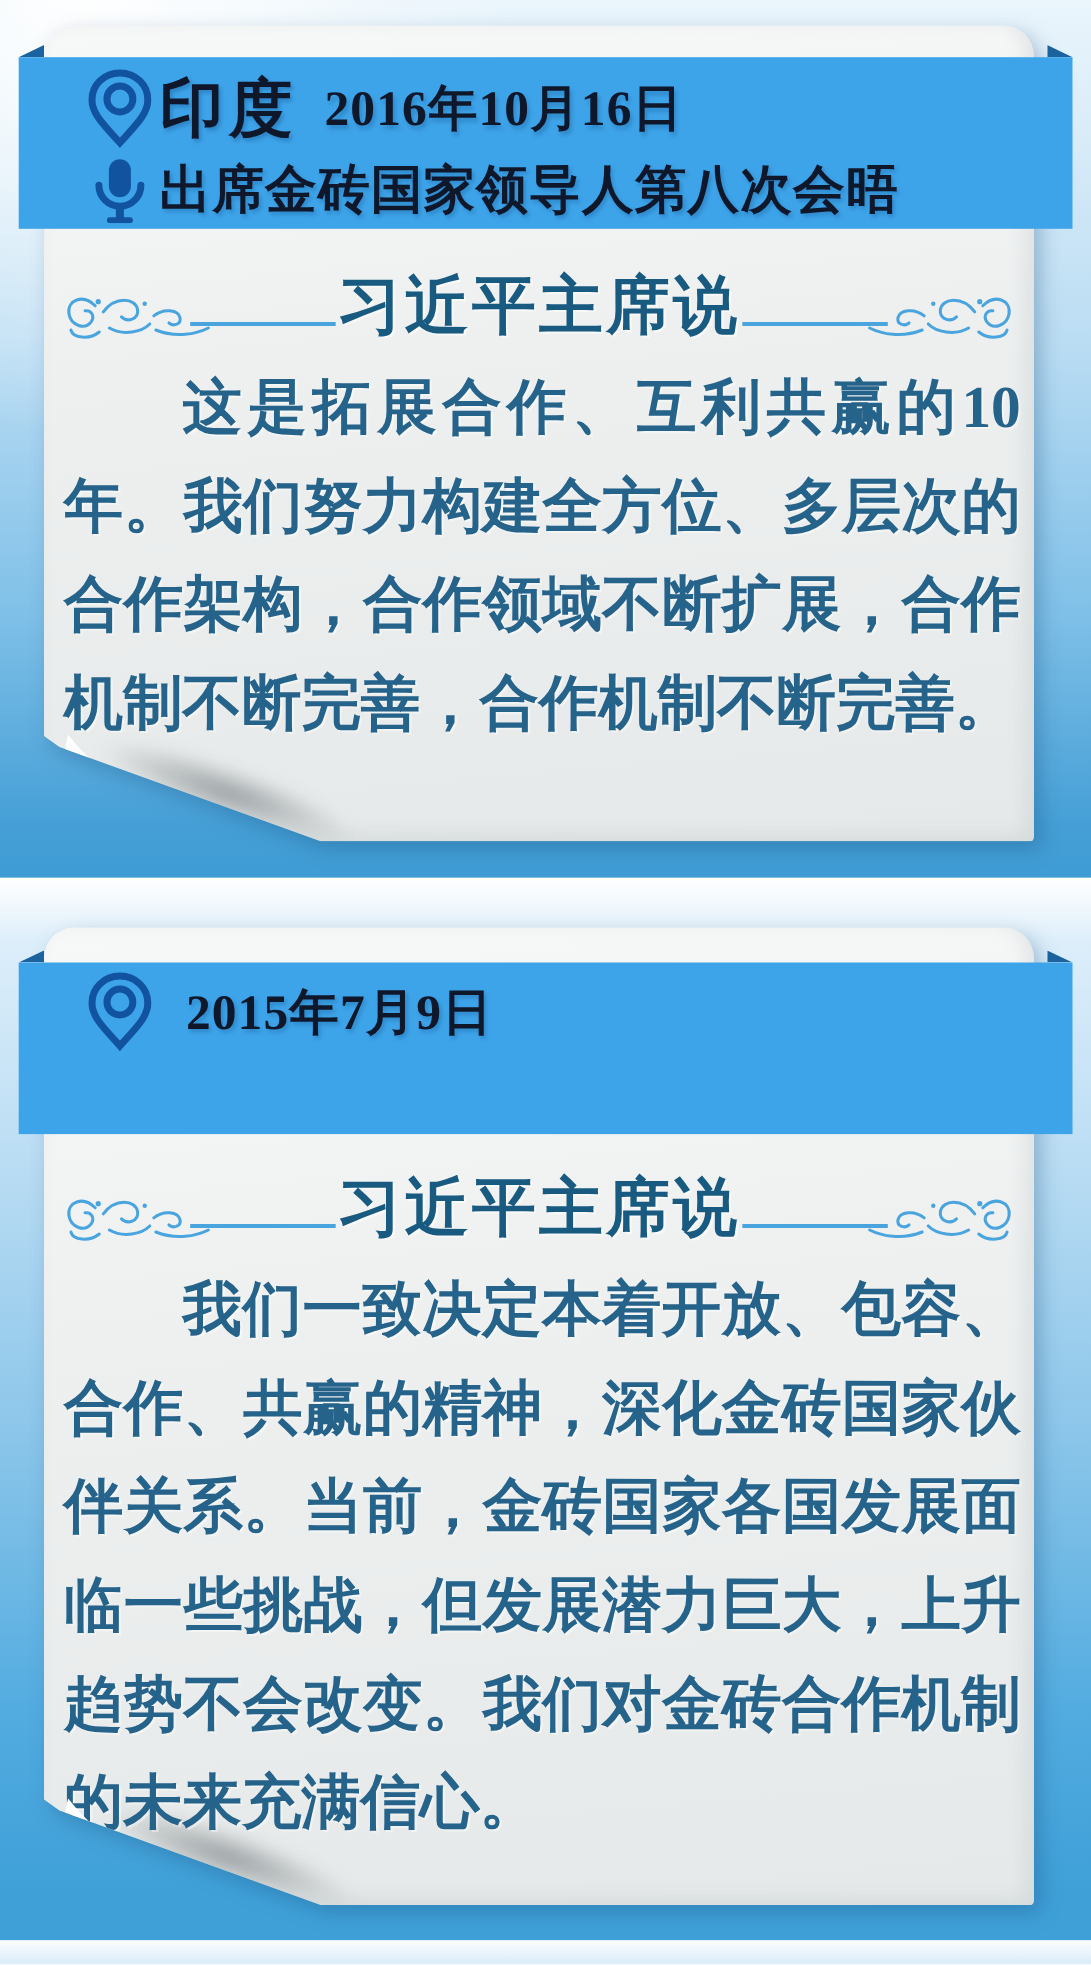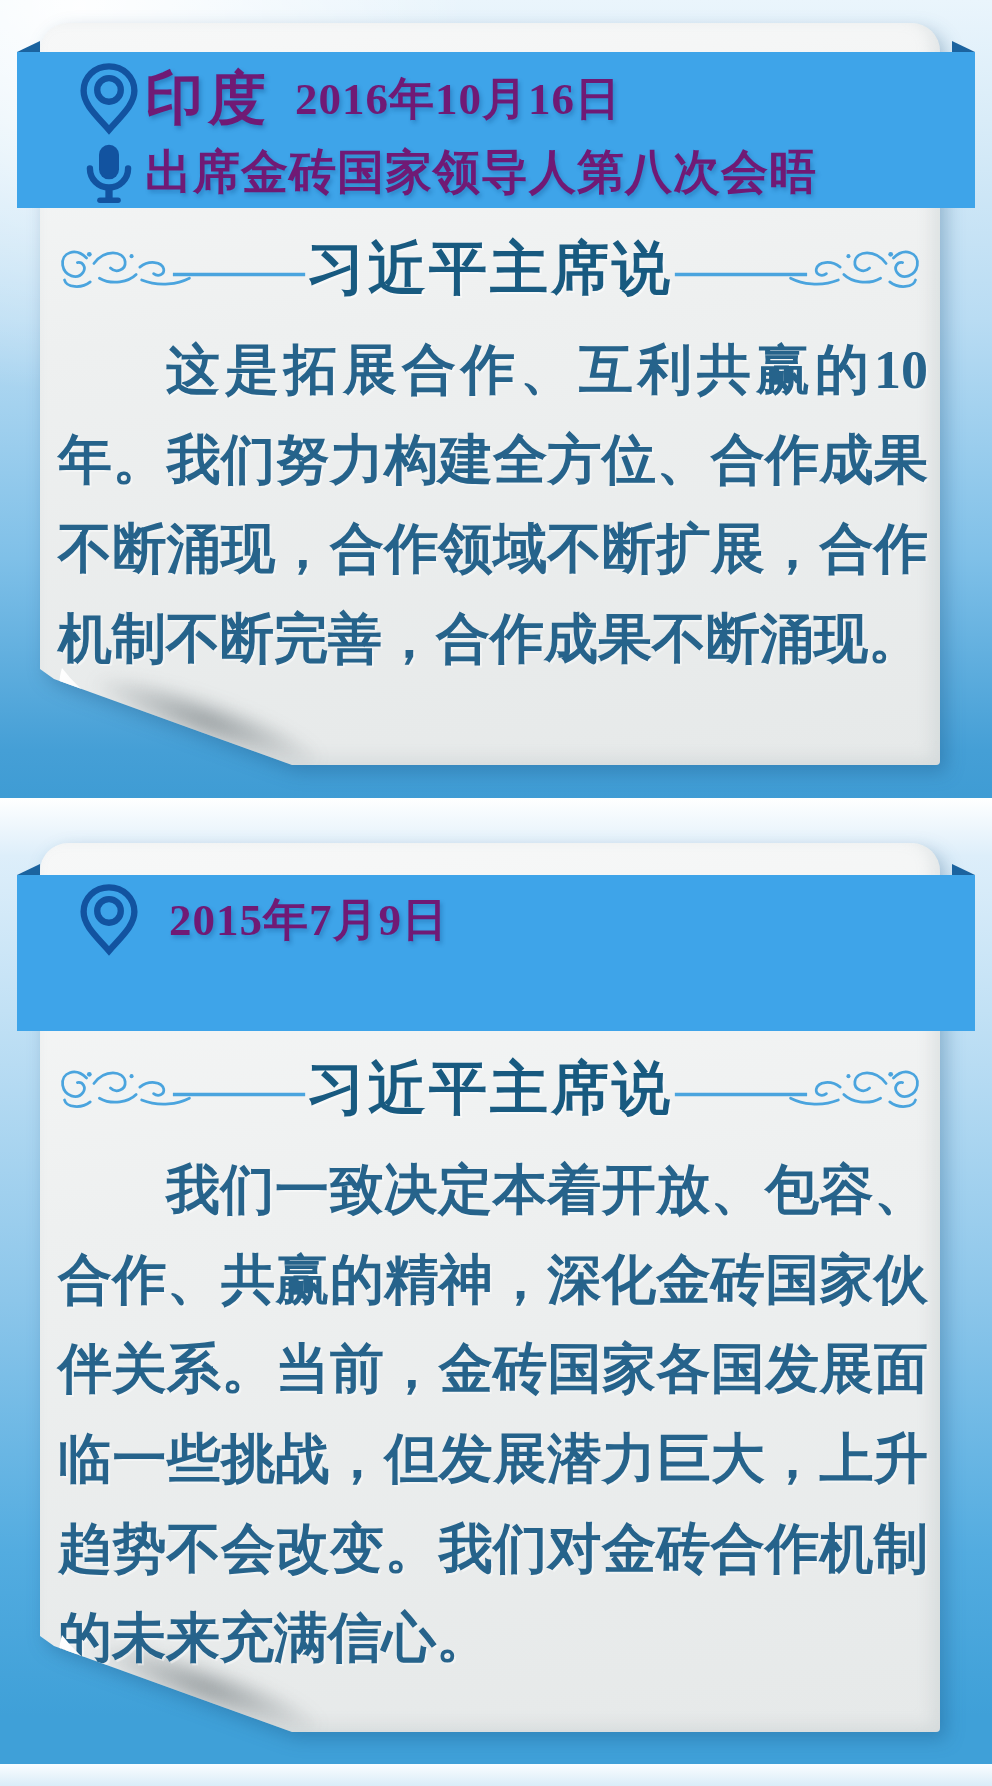--- a/index.html
+++ b/index.html
@@ -40,36 +40,36 @@
     position:absolute;left:42px;bottom:20px;width:250px;height:48px;
     background:radial-gradient(ellipse,rgba(85,95,100,.55) 0%,rgba(85,95,100,0) 70%);
     transform:rotate(19deg);filter:blur(7px);
   }
   .curl{position:absolute;left:6px;bottom:-1px;width:232px;height:102px;}
   
   .banner{
     position:absolute;left:17px;width:958px;height:156px;
     background:#3ea4e9;
     display:flex;flex-direction:column;justify-content:space-between;
-    padding:8px 20px 4px 56px;box-sizing:border-box;color:#701a75;
+    padding:8px 20px 4px 56px;box-sizing:border-box;color:#0f172a;
   }
   .banner-1{top:52px;}
   .banner-2{top:875px;}
   .fold{position:absolute;width:23px;height:11px;top:-11px;background:#1b639f;}
   .fold-left{left:0;clip-path:polygon(0 100%,100% 0,100% 100%);}
   .fold-right{right:0;clip-path:polygon(0 0,100% 100%,0 100%);}
   .banner-row{display:flex;align-items:center;}
   .icon-col{width:72px;flex:0 0 72px;display:flex;justify-content:center;}
   .loc{font-size:58px;font-weight:700;letter-spacing:5px;text-shadow:2px 3px 4px rgba(10,70,130,.35);}
   .date{font-size:45px;font-weight:700;margin-left:24px;letter-spacing:1px;text-shadow:2px 3px 4px rgba(10,70,130,.3);}
   .event{font-size:47px;font-weight:700;letter-spacing:1px;text-shadow:2px 3px 4px rgba(10,70,130,.3);}
   
   .title-row{
     position:absolute;left:0;right:0;top:198px;height:96px;
-    display:flex;align-items:center;justify-content:center;gap:0;
+    display:flex;align-items:flex-end;justify-content:center;gap:0;
   }
   .flourish{width:248px;height:56px;flex:0 0 248px;}
   .flip{transform:scaleX(-1);}
   .section-title{
     font-size:58px;font-weight:700;color:#185a80;letter-spacing:3px;white-space:nowrap;
     text-shadow:2px 2px 0 rgba(255,255,255,.5);
   }
   
   .quote{
     position:absolute;left:18px;right:12px;top:303px;
@@ -125,21 +125,21 @@
             <path d="M44,40 C58,48 76,44 84,36"></path>
             <path d="M88,28 C98,20 112,22 114,30 C115,36 108,39 103,35"></path>
             <path d="M90,42 C110,50 130,46 142,40"></path>
           </g>
           <circle cx="33" cy="14" r="2.6" fill="#4aa4de"></circle>
           <circle cx="79" cy="16" r="2.2" fill="#4aa4de"></circle>
           <line x1="124" y1="36" x2="268" y2="36" stroke="#4aa4de" stroke-width="4"></line>
         </svg>
       </div>
 
-      <div class="quote">这是拓展合作、互利共赢的10年。我们努力构建全方位、合作成果不断涌现，合作领域不断扩展，合作机制不断完善，合作成果不断涌现。</div>
+      <div class="quote">这是拓展合作、互利共赢的10年。我们努力构建全方位、多层次的合作架构，合作领域不断扩展，合作机制不断完善，合作机制不断完善。</div>
 
       <svg class="curl" viewBox="0 0 232 102">
         <path d="M16,4 C6,36 24,66 78,86 C118,98 180,102 212,98 C150,92 60,62 16,4 Z" fill="url(#curlGrad)"></path>
       </svg>
     </div>
   </div>
 
   <div class="banner banner-1">
     <div class="fold fold-left"></div>
     <div class="fold fold-right"></div>

